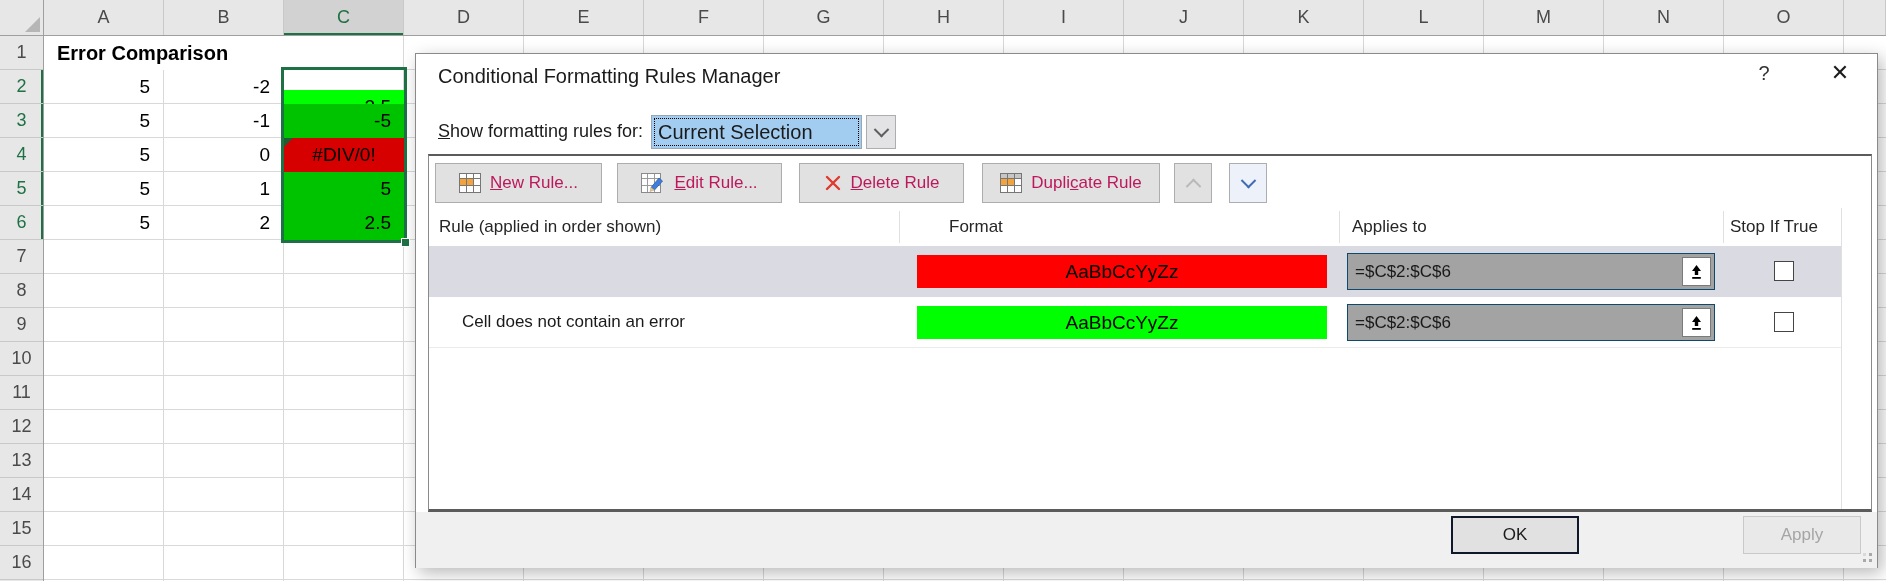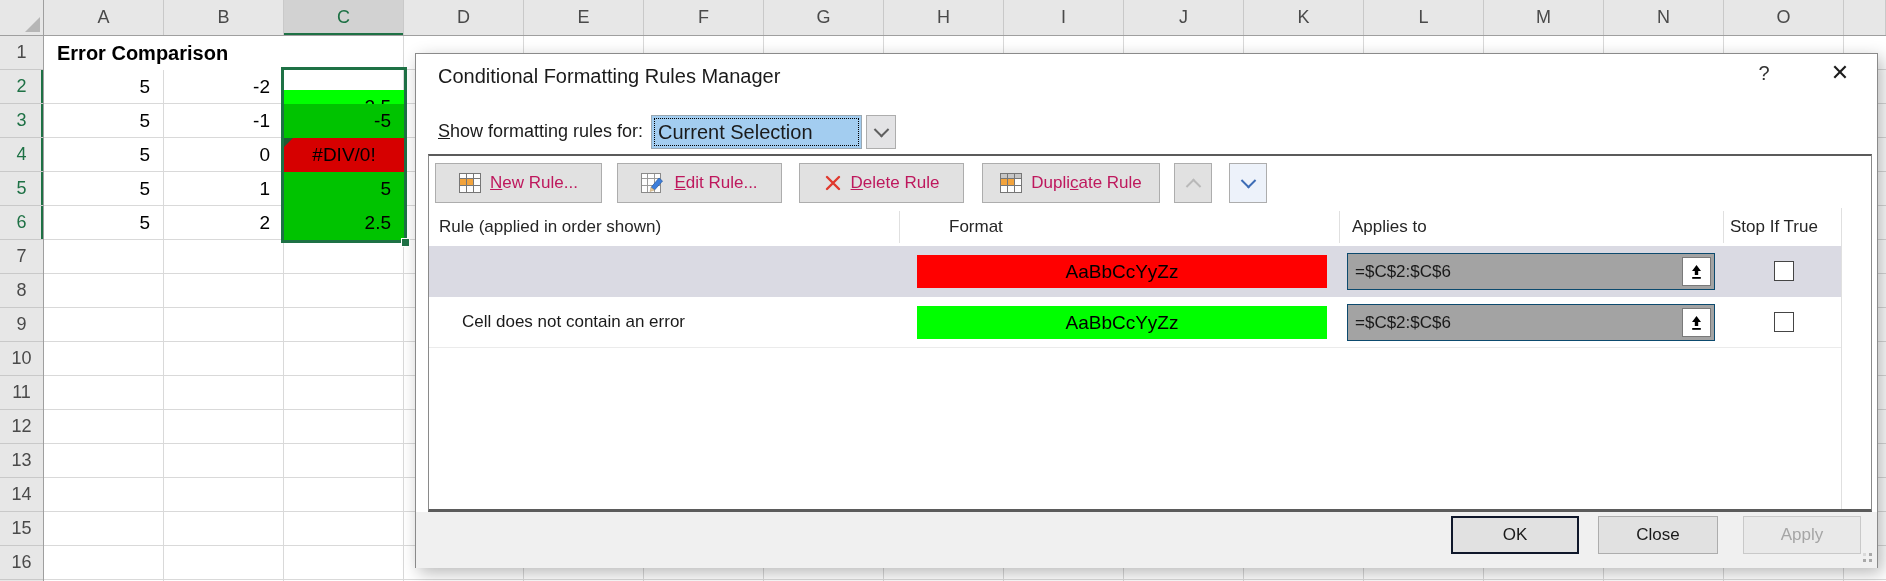--- a/index.html
+++ b/index.html
@@ -261,18 +261,17 @@
         </svg>
       </span>
     </div>
     <div class="stop-checkbox"></div>
   </div>
         </div>
     </div>
 
     <div class="dlg-footer"></div>
     <div class="btn" id="btn-ok">OK</div>
-    <div class="btn" id="btn-close">Close</div>
     <div class="btn" id="btn-apply">Apply</div>
     <div class="grip"></div>
   </div>
 
 </div>
 
 </body></html>

